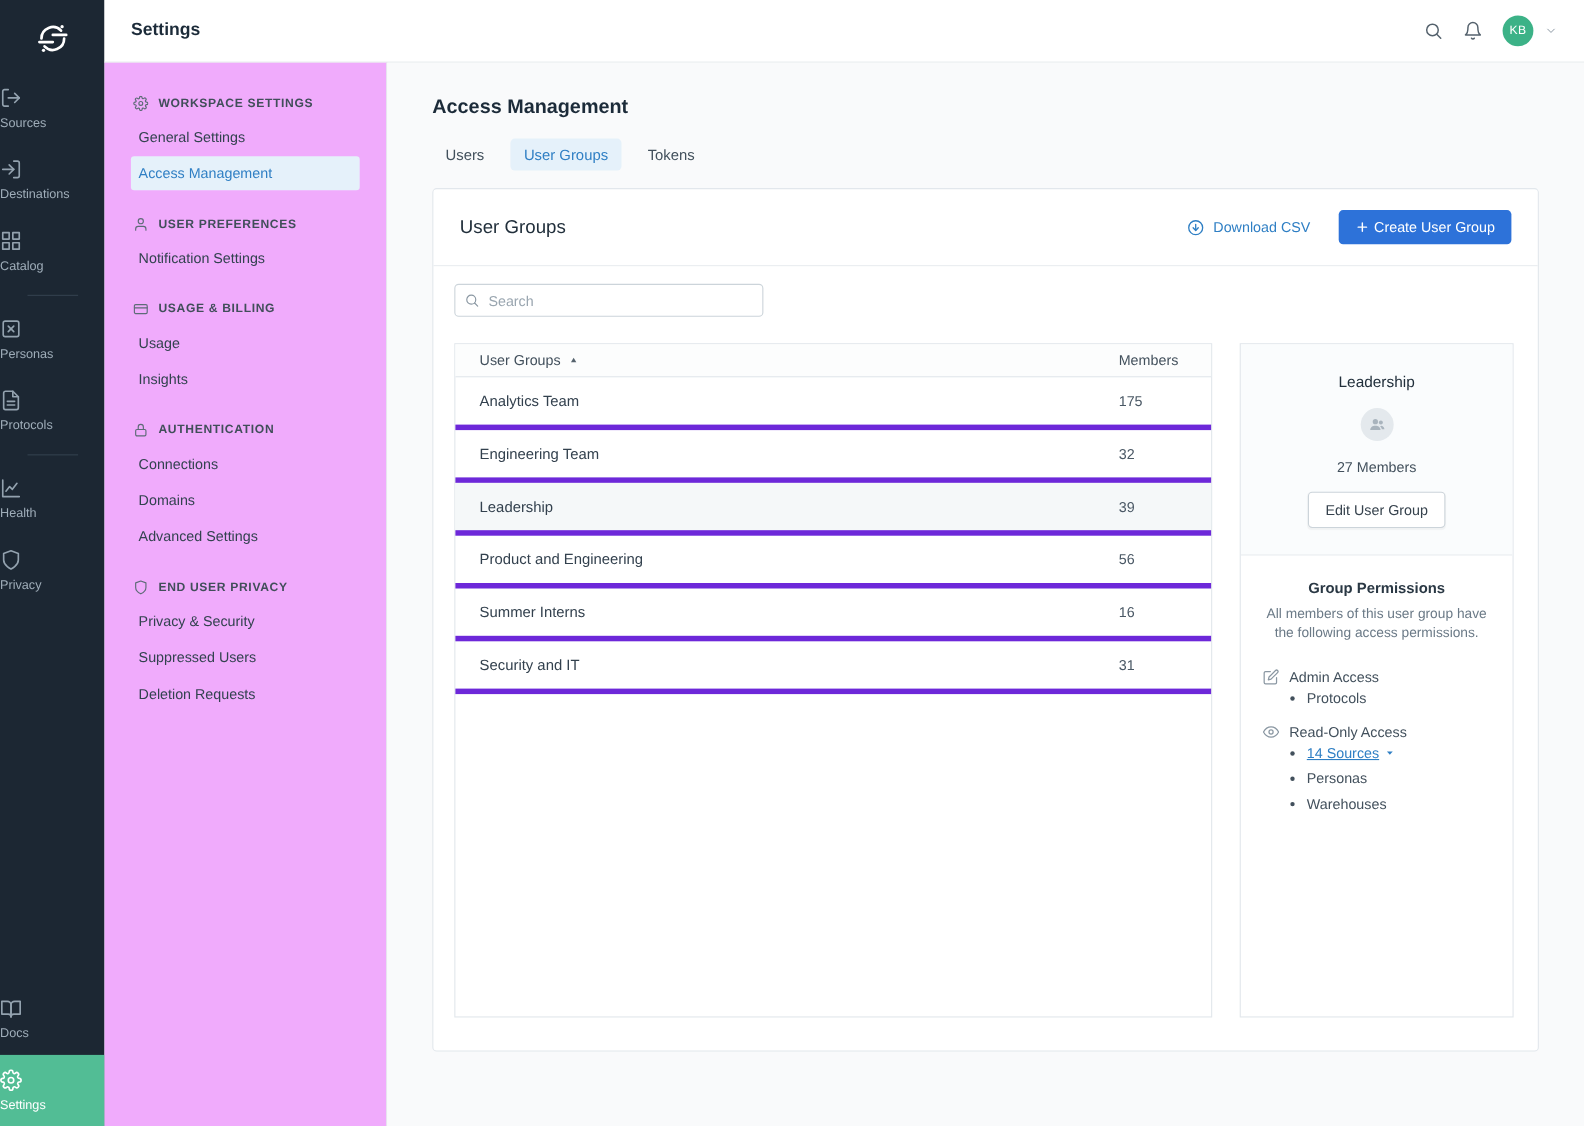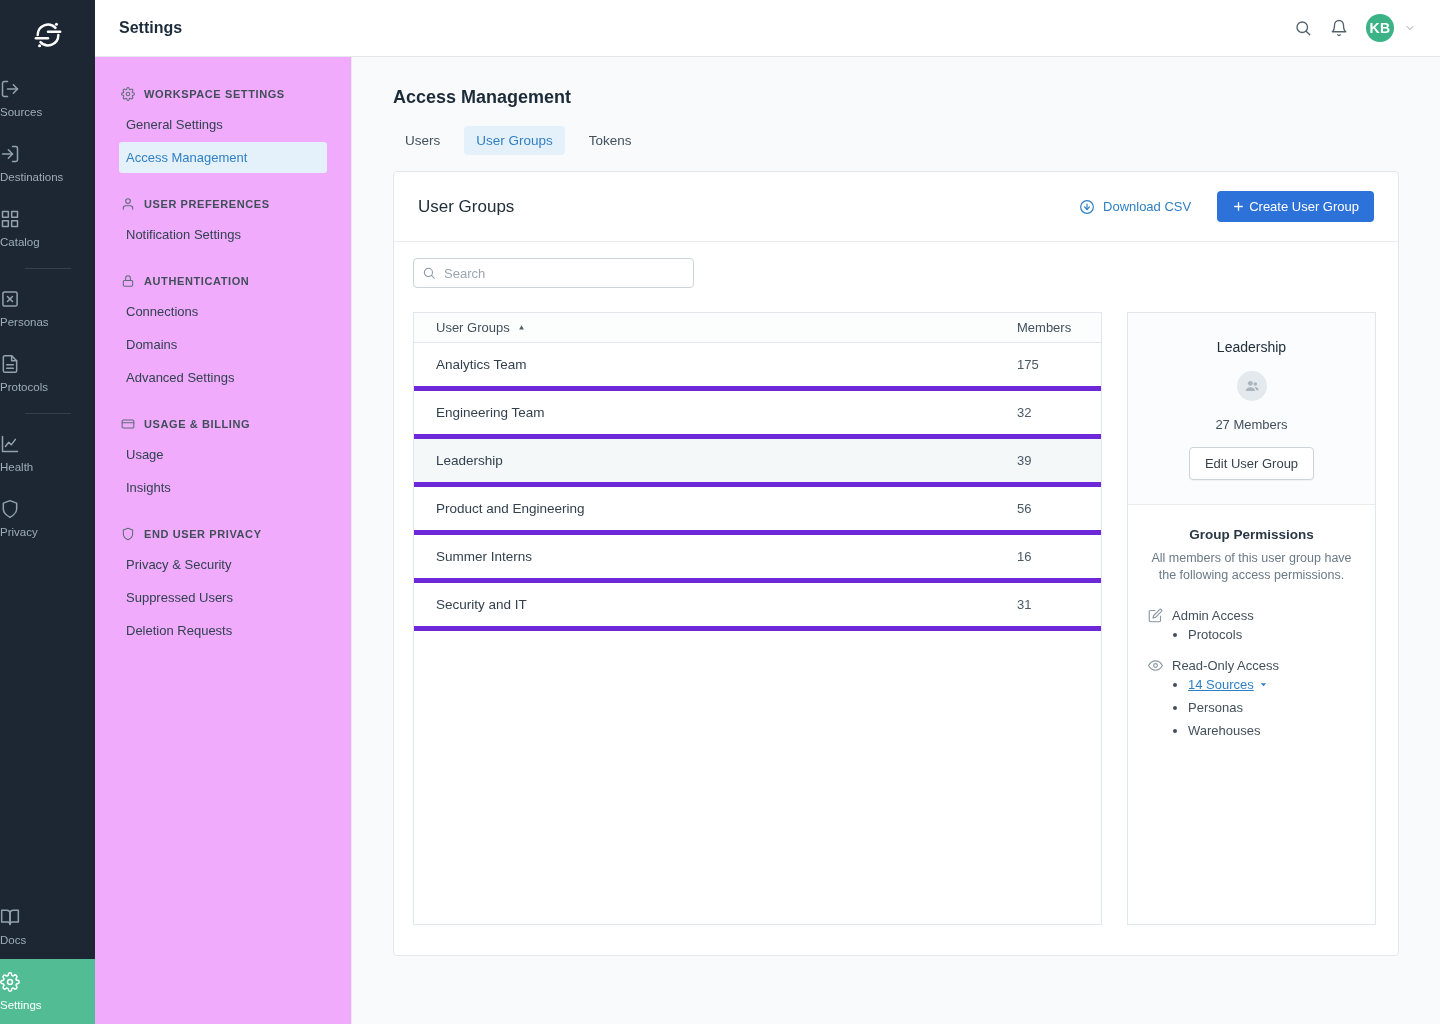--- a/index.html
+++ b/index.html
@@ -46,21 +46,21 @@
   .rail-item.active .rail-label{color:#fff}
   .rail-divider{width:46px;height:1px;background:#33414e;margin:7px 0}
   .rail-spacer{flex:1}
 
   
   .right{flex:1;display:flex;flex-direction:column;min-width:0}
   .topbar{height:57px;min-height:57px;background:#fff;border-bottom:1px solid #e4e8ec;display:flex;align-items:center;justify-content:space-between;padding:0 24px}
   .topbar-title{font-size:16px;font-weight:700;color:var(--text-dark)}
   .topbar-actions{display:flex;align-items:center;gap:18px}
   .tb-icon{color:#55626d;cursor:pointer}
-  .avatar{width:28px;height:28px;border-radius:50%;background:var(--avatar-green);color:#fff;font-size:14px;font-weight:700;display:flex;align-items:center;justify-content:center;letter-spacing:.3px;cursor:pointer}
+  .avatar{width:28px;height:28px;border-radius:50%;background:var(--avatar-green);color:#fff;font-size:11px;font-weight:400;display:flex;align-items:center;justify-content:center;letter-spacing:.3px;cursor:pointer}
   .tb-caret{color:#8a97a2;cursor:pointer;margin-left:-8px}
 
   .content-row{flex:1;display:flex;min-height:0}
 
   
   .settings-nav{width:257px;min-width:257px;background:#f0abfc;border-right:1px solid #e6eaee;padding:28px 24px 0}
   .nav-section{margin-bottom:22px}
   .nav-section-title{display:flex;align-items:center;gap:9px;font-size:11px;font-weight:700;letter-spacing:.6px;color:#414e5a;padding:2px 0 8px 2px}
   .nav-section-title .icon{color:#5d6b77}
   .nav-item{font-size:13px;color:#32424f;padding:8px 8px 8px 7px;border-radius:3px;cursor:pointer;margin-bottom:2px}
@@ -273,42 +273,42 @@
                 </svg>
               </span>
               <span>USER PREFERENCES</span>
             </div>
             <div class="nav-item">Notification Settings</div>
           </div>
           <div class="nav-section">
             <div class="nav-section-title">
               <span class="icon i14">
                 <svg viewBox="0 0 24 24" fill="none" stroke="currentColor" stroke-width="1.8" stroke-linecap="round" stroke-linejoin="round">
+                  <rect x="2" y="5" width="20" height="14" rx="2"></rect>
+                  <line x1="2" y1="10" x2="22" y2="10"></line>
+                </svg>
+              </span>
+              <span>USAGE &amp; BILLING</span>
+            </div>
+            <div class="nav-item">Usage</div>
+            <div class="nav-item">Insights</div>
+          </div>
+          <div class="nav-section">
+            <div class="nav-section-title">
+              <span class="icon i14">
+                <svg viewBox="0 0 24 24" fill="none" stroke="currentColor" stroke-width="1.8" stroke-linecap="round" stroke-linejoin="round">
                   <rect x="4" y="11" width="16" height="10" rx="2"></rect>
                   <path d="M8 11V7a4 4 0 0 1 8 0v4"></path>
                 </svg>
               </span>
               <span>AUTHENTICATION</span>
             </div>
             <div class="nav-item">Connections</div>
             <div class="nav-item">Domains</div>
             <div class="nav-item">Advanced Settings</div>
-          </div>
-          <div class="nav-section">
-            <div class="nav-section-title">
-              <span class="icon i14">
-                <svg viewBox="0 0 24 24" fill="none" stroke="currentColor" stroke-width="1.8" stroke-linecap="round" stroke-linejoin="round">
-                  <rect x="2" y="5" width="20" height="14" rx="2"></rect>
-                  <line x1="2" y1="10" x2="22" y2="10"></line>
-                </svg>
-              </span>
-              <span>USAGE &amp; BILLING</span>
-            </div>
-            <div class="nav-item">Usage</div>
-            <div class="nav-item">Insights</div>
           </div>
           <div class="nav-section">
             <div class="nav-section-title">
               <span class="icon i14">
                 <svg viewBox="0 0 24 24" fill="none" stroke="currentColor" stroke-width="1.8" stroke-linecap="round" stroke-linejoin="round">
                   <path d="M12 22s8-4 8-10V5l-8-3-8 3v7c0 6 8 10 8 10z"></path>
                 </svg>
               </span>
               <span>END USER PRIVACY</span>
             </div>

